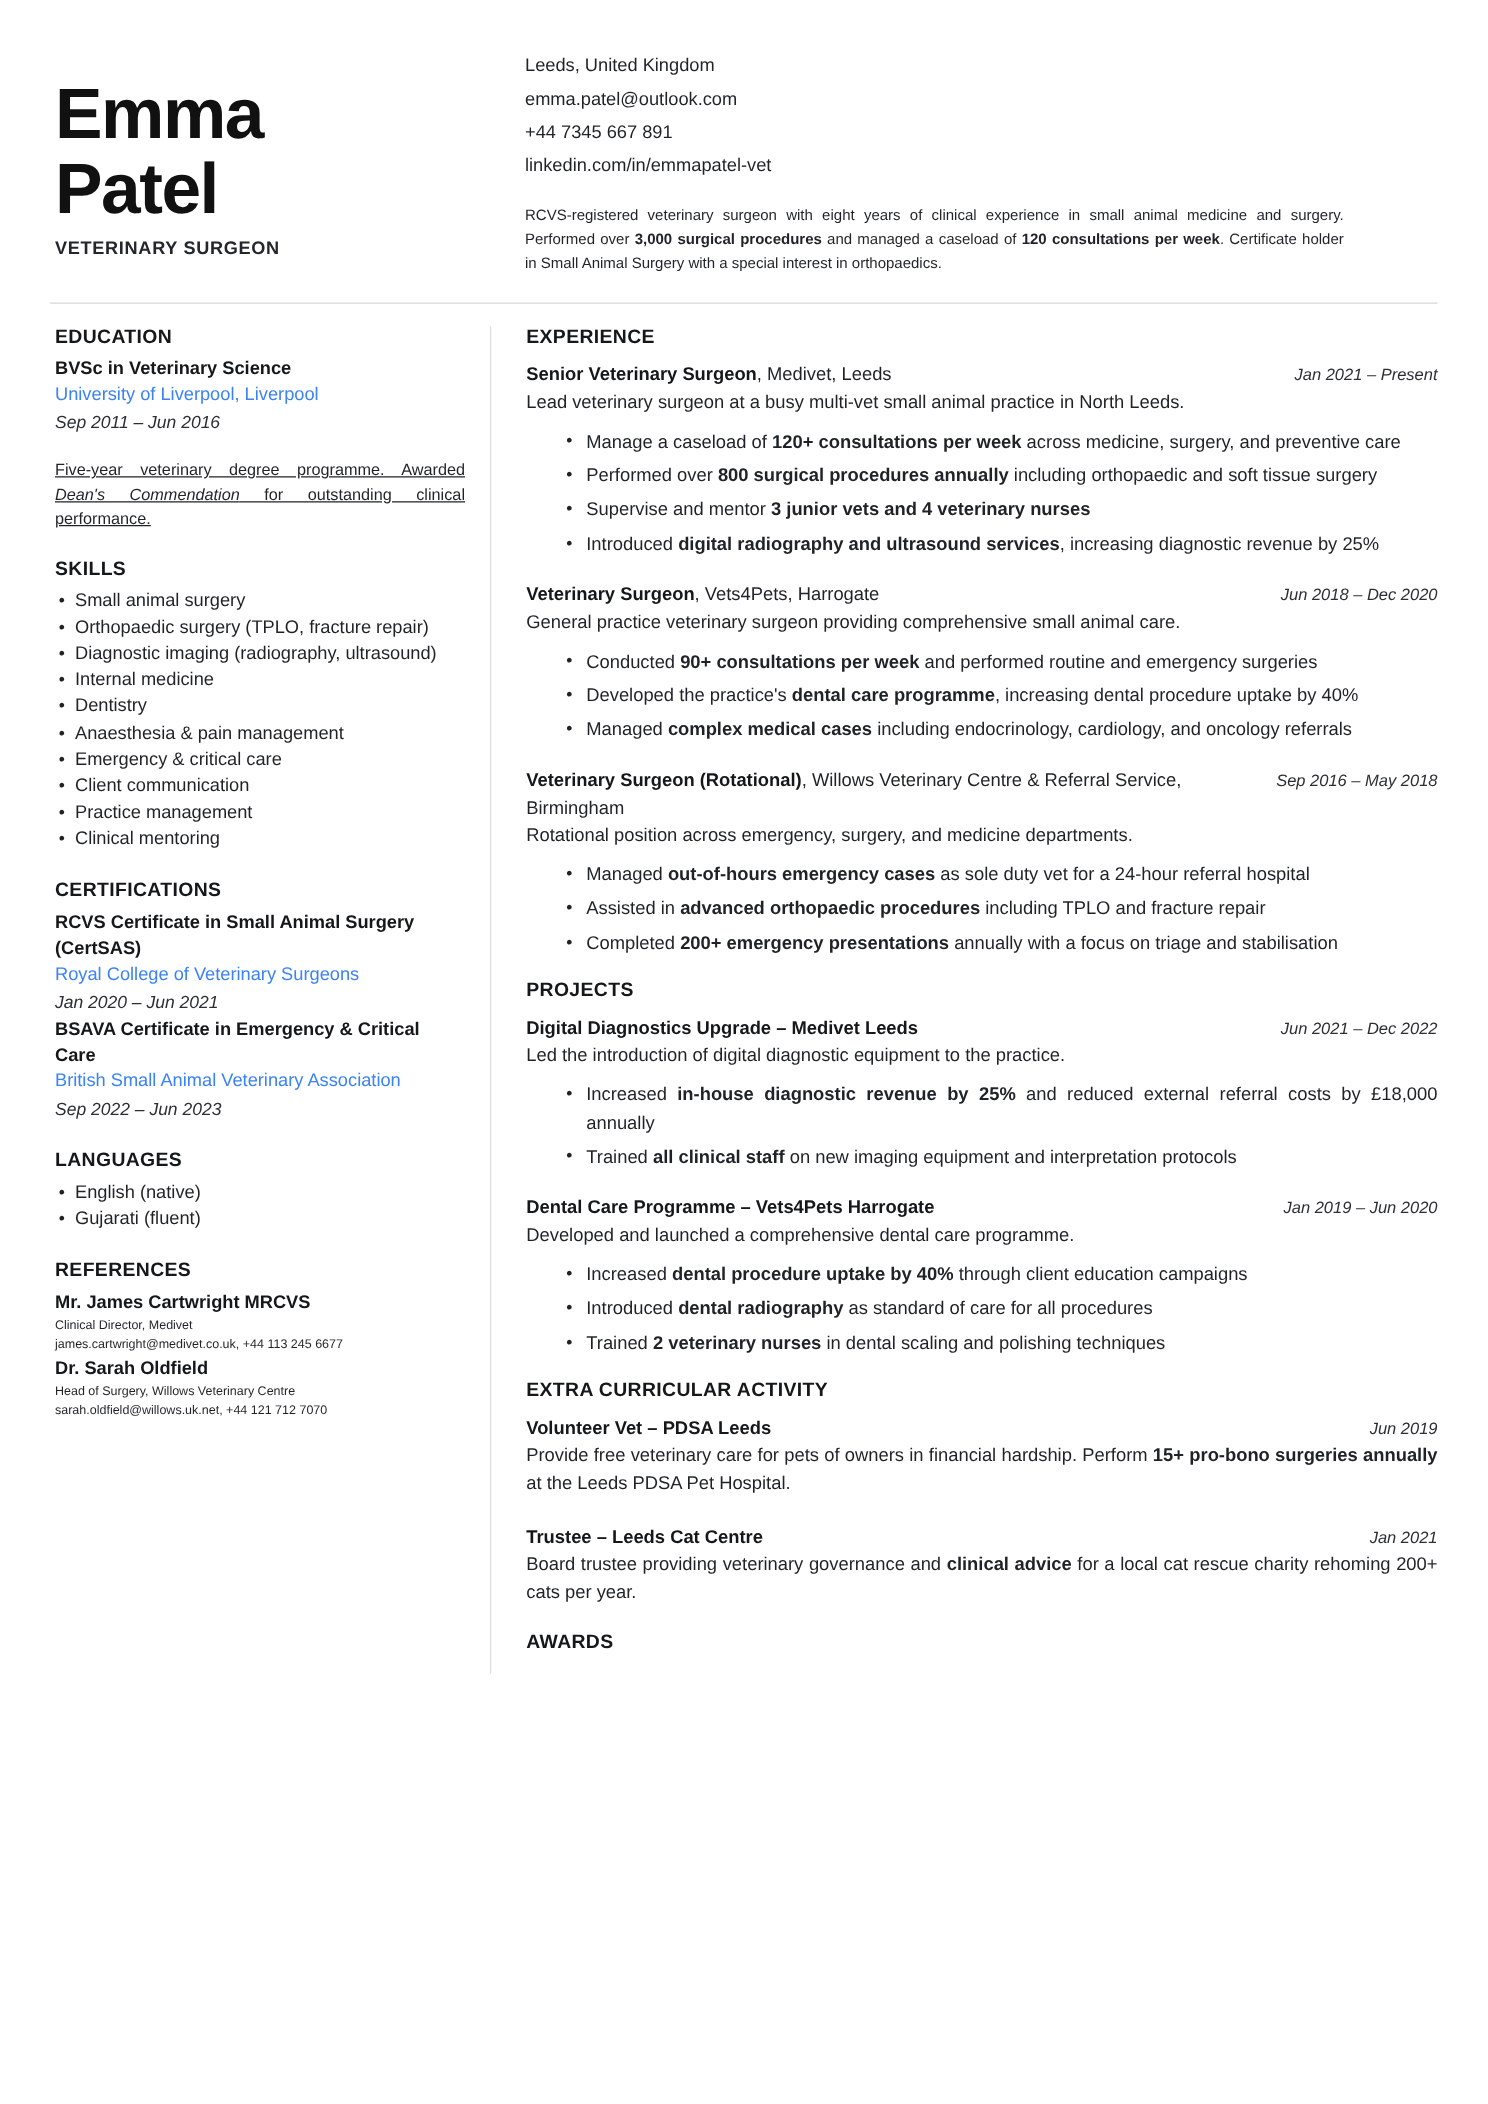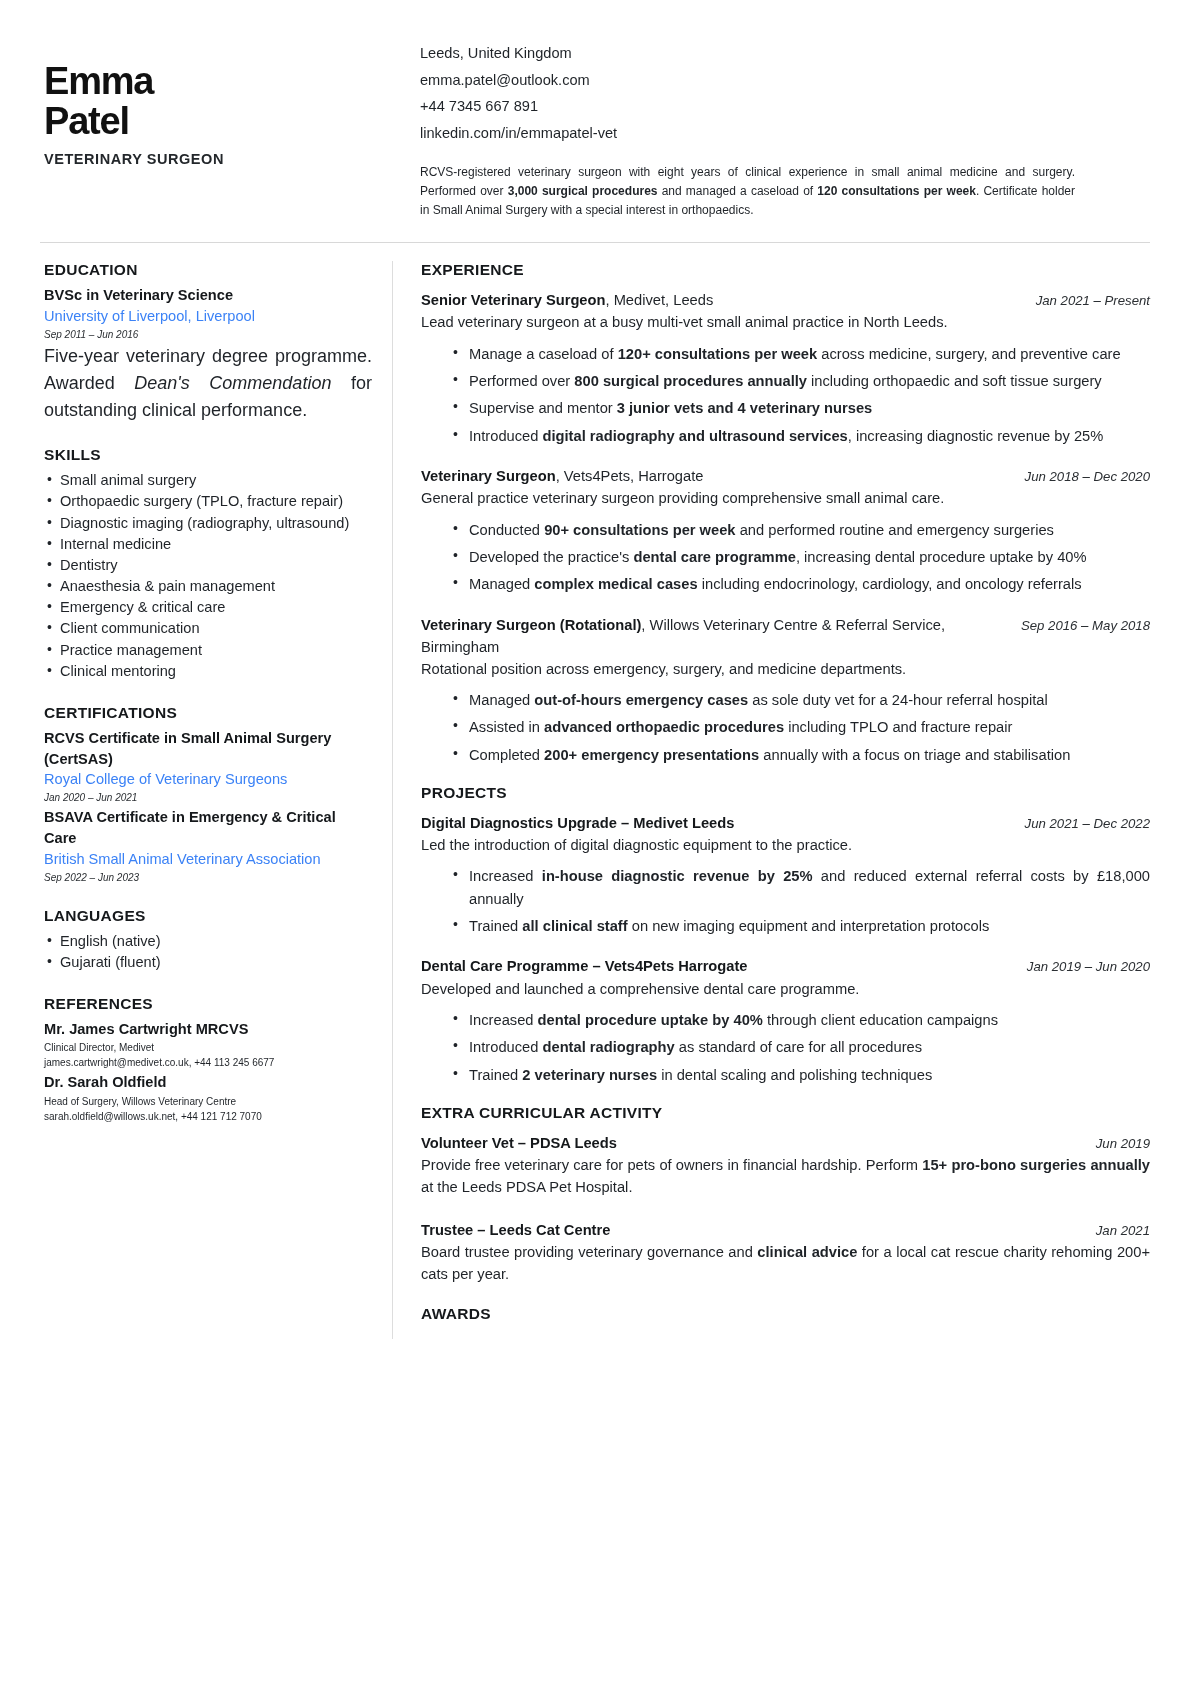--- a/index.html
+++ b/index.html
@@ -26,21 +26,21 @@
     align-items: flex-start;
     padding-bottom: 22px;
   }
   .header-left {
     width: 372px;
     flex: 0 0 372px;
     padding-top: 26px;
     padding-left: 4px;
   }
   .name {
-    font-size: 38px;
+    font-size: 57px;
     line-height: 1.05;
     font-weight: bold;
     letter-spacing: -1.2px;
     color: #111111;
   }
   .name .ln { display: block; }
   .job-title {
     margin-top: 9px;
     font-size: 14.5px;
     font-weight: bold;
@@ -110,31 +110,32 @@
     font-weight: bold;
     line-height: 1.42;
     color: #15181b;
   }
   .l-entry-sub {
     font-size: 14.6px;
     line-height: 1.45;
     color: #3b82f6;
   }
   .l-entry-date {
-    font-size: 10px;
+    font-size: 14px;
     font-style: italic;
     line-height: 1.5;
     color: #2b2f33;
   }
   .l-entry-desc {
-    font-size: 18px;
+    font-size: 13px;
     line-height: 1.5;
     color: #1f2328;
     text-align: justify;
-    margin-top: 1px;
+    margin-top: 18px;
+    text-decoration: underline;
   }
   .l-entry-desc i { font-style: italic; }
   .l-block { margin-top: 2px; }
 
   ul.plain-list {
     list-style: none;
     margin: 0;
     padding: 0;
   }
   ul.plain-list li {

